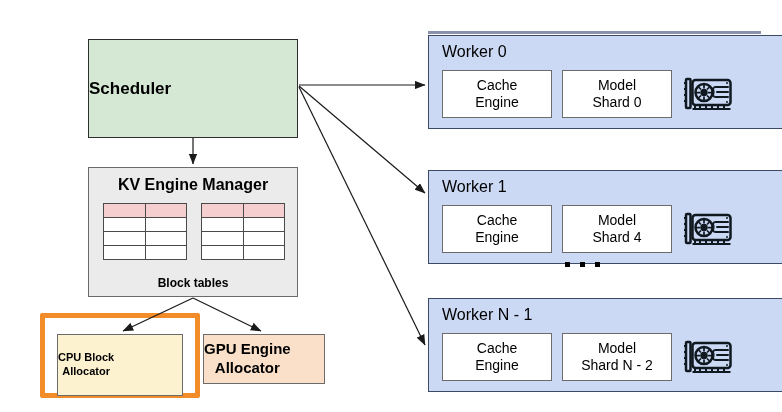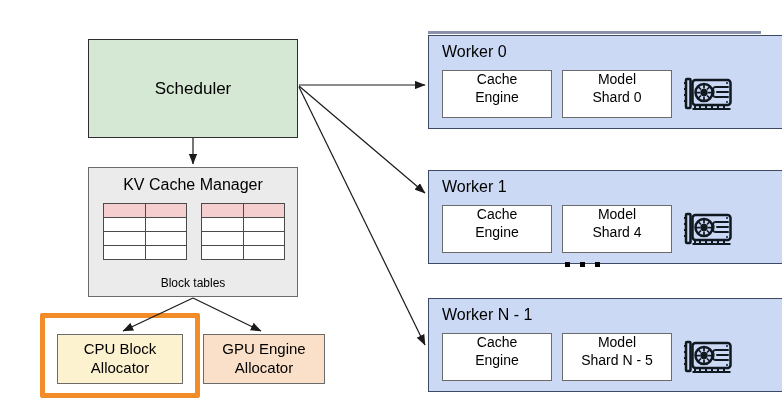--- a/index.html
+++ b/index.html
@@ -13,23 +13,23 @@
     height: 412px;
     background: #ffffff;
     font-family: "Liberation Sans", sans-serif;
     overflow: hidden;
   }
   .box {
     position: absolute;
     box-sizing: border-box;
     display: flex;
     align-items: center;
-    justify-content: center;
     text-align: center;
     color: #000000;
+    font-weight: bold;
   }
 
   
   #scheduler {
     left: 88px; top: 39px; width: 210px; height: 99px;
     background: #d5e8d4;
     border: 1px solid #2e2e2e;
     font-size: 17px;
   }
 
@@ -78,24 +78,24 @@
   
   #cpu-highlight {
     position: absolute;
     left: 40px; top: 313px; width: 160px; height: 85px;
     border: 5px solid #f28c28;
     background: #ffffff;
     box-sizing: border-box;
     border-radius: 2px;
   }
   #cpu-allocator {
-    left: 57px; top: 334px; width: 126px; height: 50px;
+    left: 57px; top: 334px; width: 126px; height: 62px;
     background: #fdf2d0;
     border: 1px solid #6b6b6b;
-    font-size: 15px;
+    font-size: 11px;
     line-height: 1.25;
   }
   #gpu-allocator {
     left: 203px; top: 334px; width: 122px; height: 50px;
     background: #fae0c8;
     border: 1px solid #6b6b6b;
     font-size: 15px;
     line-height: 1.25;
   }
 
@@ -122,20 +122,21 @@
     display: flex;
     align-items: center;
     gap: 10px;
   }
   .sub-box {
     box-sizing: border-box;
     width: 110px; height: 48px;
     background: #ffffff;
     border: 1px solid #6b6b6b;
     display: flex;
+    align-items: center;
     justify-content: center;
     text-align: center;
     font-size: 14px;
     line-height: 1.25;
     color: #000;
   }
   .gpu-icon {
     width: 52px; height: 48px;
     display: flex;
     align-items: center;
@@ -184,21 +185,21 @@
 <div id="canvas">
 
   <div id="top-artifact"></div>
   <div id="top-rule"></div>
 
   <div class="box" id="scheduler">
     <span>Scheduler</span>
   </div>
 
   <div class="box" id="kv-manager">
-    <div id="kv-title">KV Cache Manager</div>
+    <div id="kv-title">KV Engine Manager</div>
 
     <div class="tables-row">
       <table class="block-table">
         <tbody>
             <tr class="hdr">
               <td></td>
               <td></td>
             </tr>
         <tr>
               <td></td>
@@ -334,21 +335,21 @@
     <div class="worker-inner">
       <div class="sub-box">
         <span>
           <span>Cache</span><br>
           <span>Engine</span>
         </span>
       </div>
       <div class="sub-box">
         <span>
           <span>Model</span><br>
-          <span>Shard N - 5</span>
+          <span>Shard N - 2</span>
         </span>
       </div>
       <div class="gpu-icon">
         <svg width="50" height="44" viewBox="0 0 100 88" fill="none" stroke="#101820" stroke-width="5">
           <rect x="6" y="14" width="9" height="58" rx="2"></rect>
           <path d="M2 22 h6 M2 34 h6 M2 46 h6 M2 58 h6" stroke-width="4"></path>
           <rect x="19" y="16" width="76" height="50" rx="6"></rect>
           <circle cx="42" cy="41" r="17"></circle>
           <circle cx="42" cy="41" r="5" fill="#101820"></circle>
           <path d="M42 24 v9 M42 49 v9 M25 41 h9 M50 41 h9 M30 29 l6 6 M48 47 l6 6 M54 29 l-6 6 M36 47 l-6 6" stroke-width="3.5"></path>

